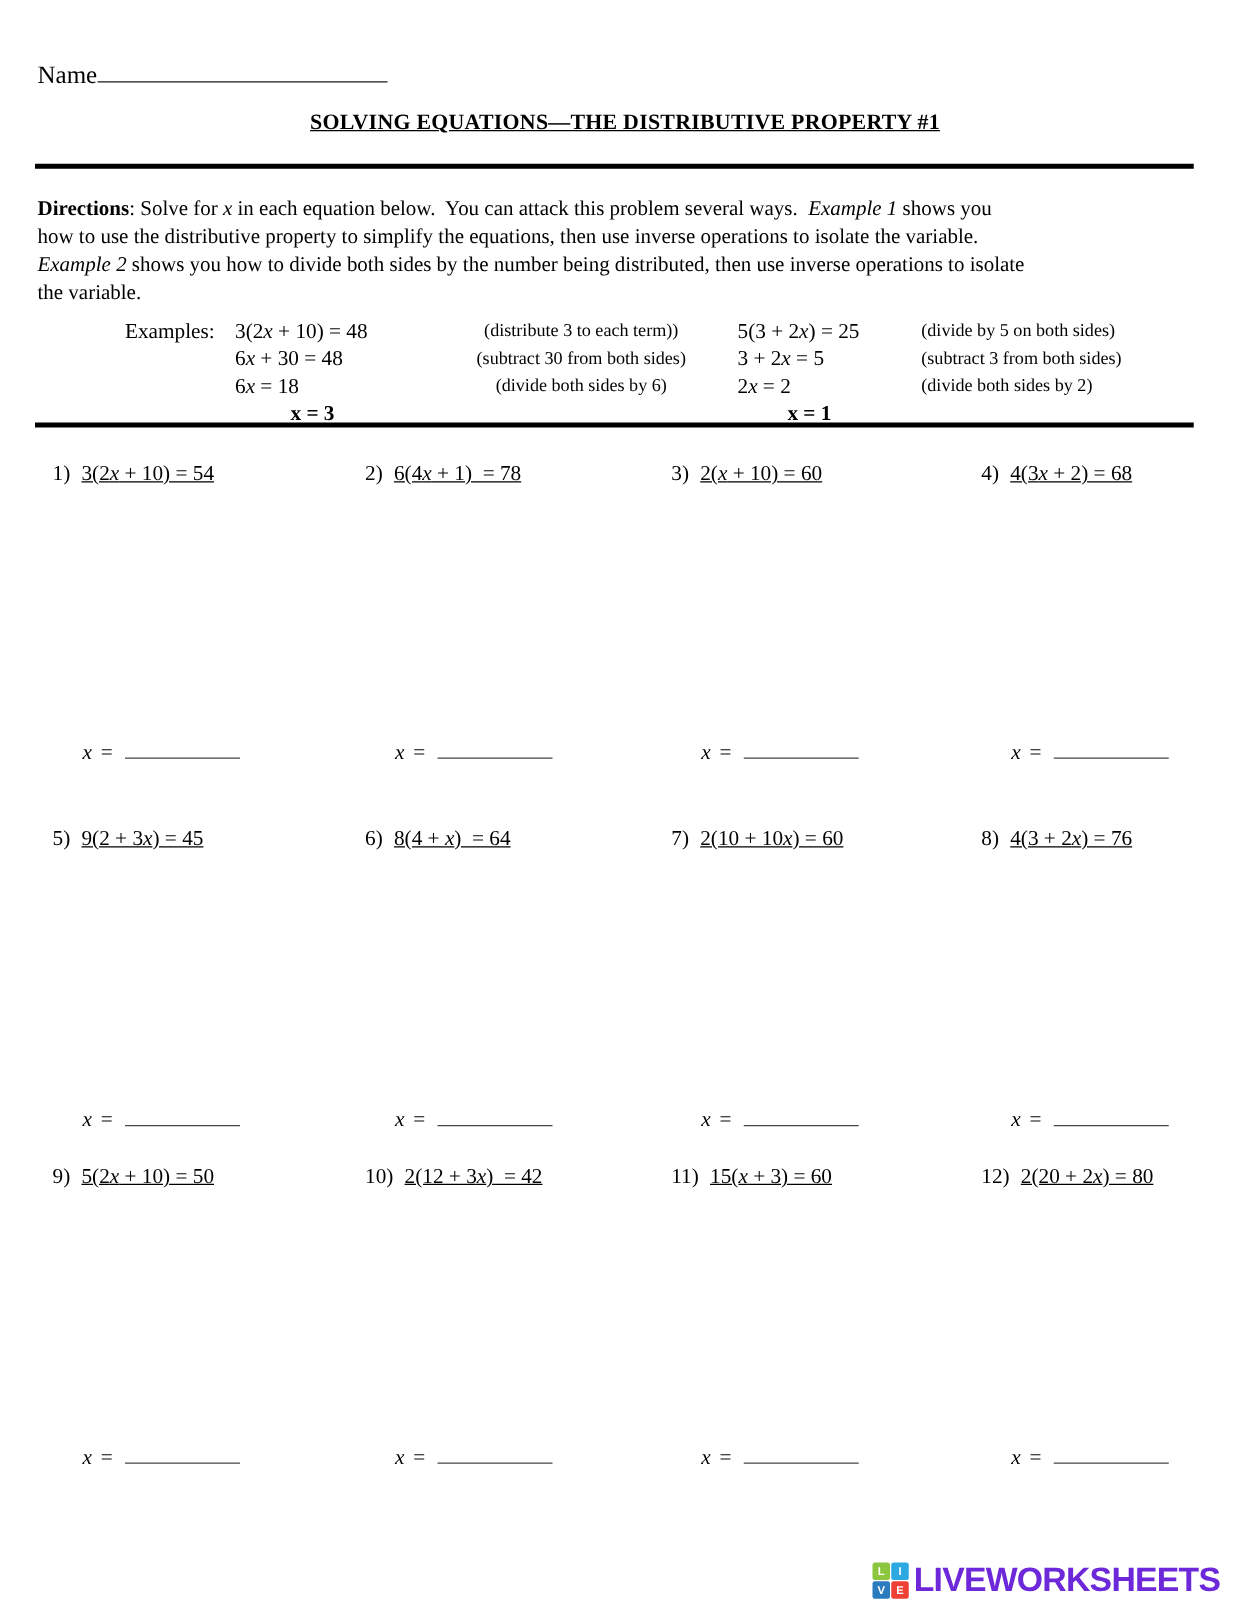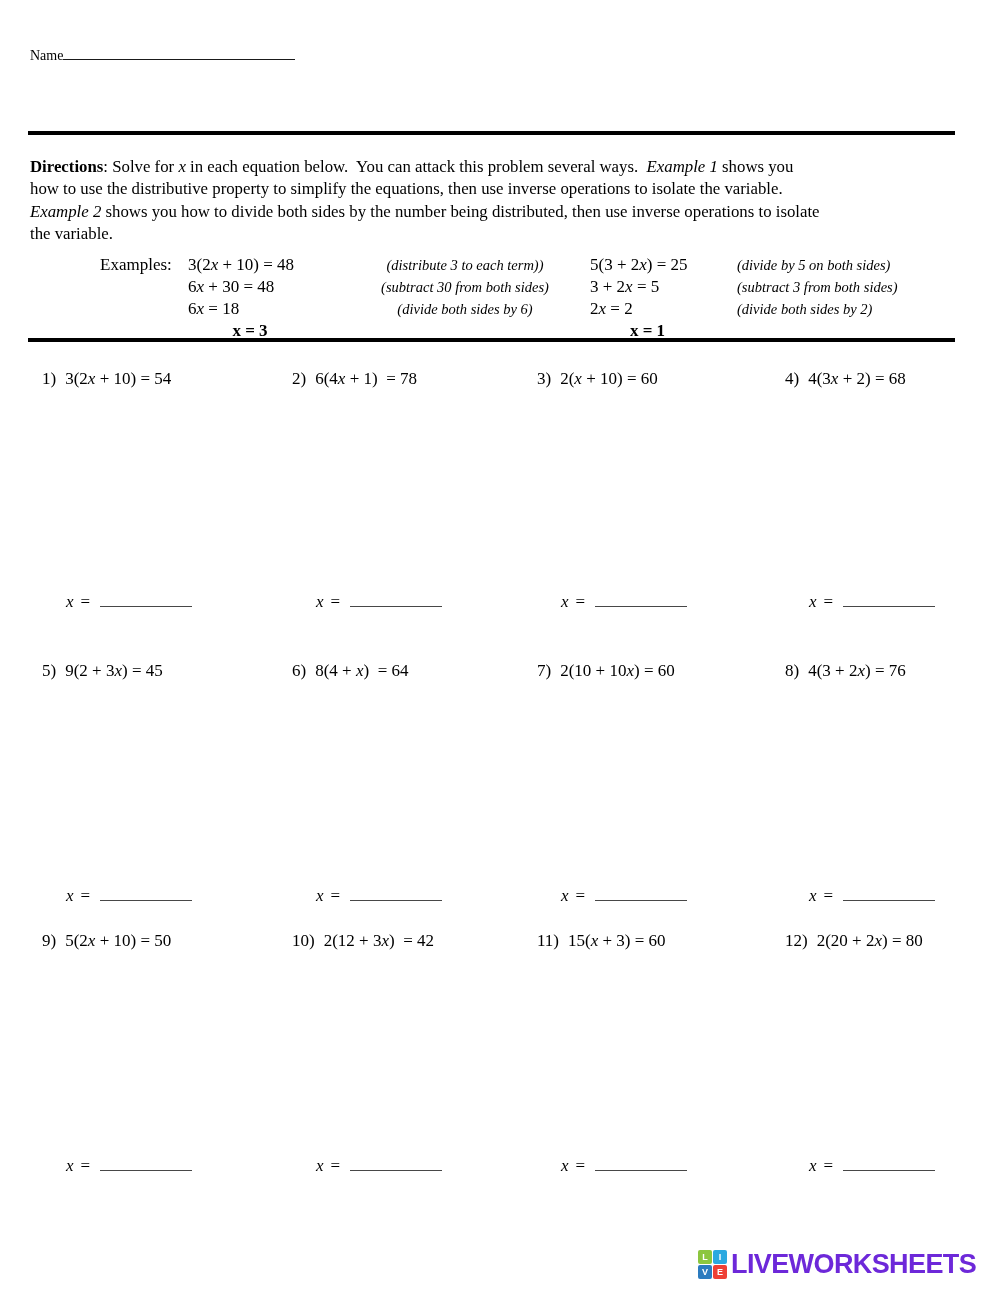--- a/index.html
+++ b/index.html
@@ -4,21 +4,21 @@
 <style>
   * { margin:0; padding:0; box-sizing:border-box; }
   html,body { background:#ffffff; }
   .page {
     position:relative; width:1000px; height:1291px; margin:0 auto;
     background:#ffffff; color:#000;
     font-family:"Liberation Serif","DejaVu Serif",serif;
     overflow:hidden;
   }
   
-  .name-row { position:absolute; top:45px; left:30px; font-size:14px; }
+  .name-row { position:absolute; top:45px; left:30px; font-size:20px; }
   .name-line {
     display:inline-block; width:232px; height:1.05em;
     border-bottom:1.7px solid #1a1a1a; vertical-align:baseline;
   }
   .title-wrap { position:absolute; top:87px; left:0; width:100%; text-align:center; }
   .title {
     font-size:17.5px; font-weight:700; text-decoration:underline;
     letter-spacing:0.2px;
   }
   .rule { position:absolute; left:28px; width:927px; height:4px; background:#000; }
@@ -30,34 +30,34 @@
     font-size:16.8px; line-height:1.33; white-space:pre-wrap;
   }
   
   .examples {
     position:absolute; top:254px; left:100px;
     display:grid; grid-template-columns:88px 152px 250px 135px 225px;
     font-size:17px; line-height:22px;
   }
   .ex-label { white-space:pre; }
   .eqcell { white-space:pre; }
-  .notecell { font-style:italic; font-size:14.5px; text-align:center; white-space:pre; }
+  .notecell { font-size:14.5px; text-align:center; white-space:pre; }
   .notecell.ralign { text-align:left; padding-left:12px; }
   .finalcell { font-weight:700; text-align:center; }
   .pad-l { padding-right:28px; }
   .pad-r { padding-right:20px; }
   
   .prob-row, .ans-row {
     position:absolute; left:42px; width:930px;
     display:grid; grid-template-columns:250px 245px 248px 1fr;
     font-size:17px;
   }
   .row-p1 { top:369px; } .row-p2 { top:661px; } .row-p3 { top:931px; }
   .row-a1 { top:592px; } .row-a2 { top:886px; } .row-a3 { top:1156px; }
-  .prob { white-space:pre; }
+  .prob { white-space:pre;text-decoration:underline; }
   .plabel { display:inline-block; margin-right:9px; }
   .ans { padding-left:24px; white-space:pre; }
   .ans .xvar { font-style:italic; }
   .ans .eqsign { margin:0 4px 0 7px; }
   .blank {
     display:inline-block; width:92px; height:15px;
     border-bottom:1.6px solid #474747; margin-left:6px;
   }
   i { font-style:italic; }
   
@@ -78,20 +78,23 @@
 </style>
 </head>
 <body>
 
 <div class="page">
 
   <div class="name-row">
     <span>Name</span><span class="name-line"></span>
   </div>
 
+  <div class="title-wrap">
+    <span class="title">SOLVING EQUATIONS—THE DISTRIBUTIVE PROPERTY #1</span>
+  </div>
 
   <div class="rule rule-1"></div>
 
   <p class="directions"><span style="font-weight: 700;">Directions</span><span>: Solve for </span><span style="font-style: italic;">x</span><span> in each equation below.  You can attack this problem several ways.  </span><span style="font-style: italic;">Example 1</span><span> shows you
 how to use the distributive property to simplify the equations, then use inverse operations to isolate the variable.
 </span><span style="font-style: italic; text-align: center;">Example 2</span><span> shows you how to divide both sides by the number being distributed, then use inverse operations to isolate
 the variable.</span></p>
 
   <div class="examples">
 

